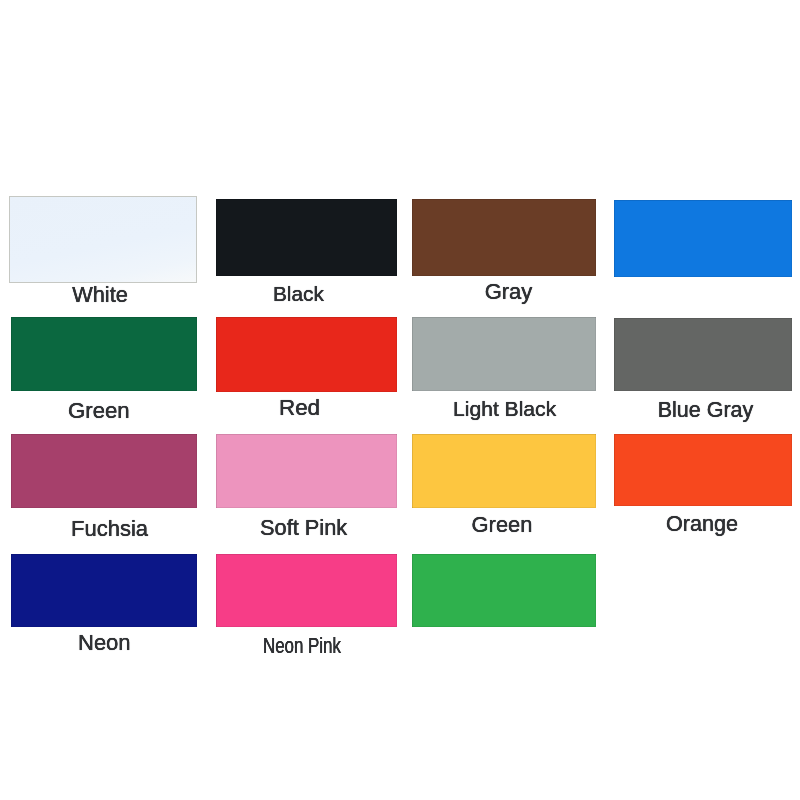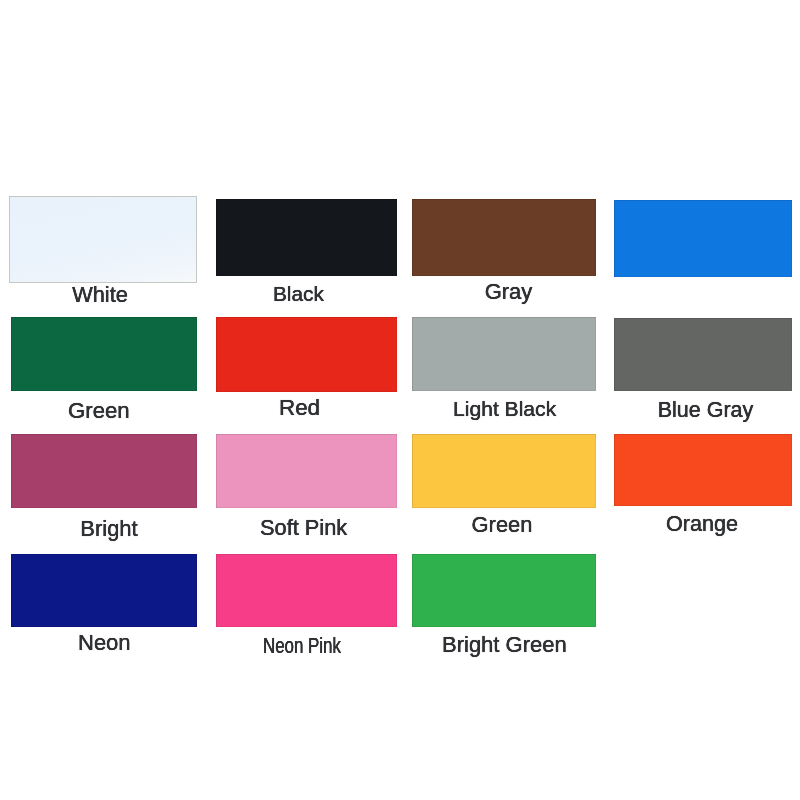--- a/index.html
+++ b/index.html
@@ -84,21 +84,21 @@
   <div class="swatch-label" style="--lx:453px;--lt:398px;--lw:96px;--fs:21.1px;">Light Black</div>
 
   <div class="swatch-cell" style="--x:614px;--y:318px;--w:178px;--h:73px;">
     <div class="swatch" style="--c: #646664;"></div>
   </div>
   <div class="swatch-label" style="--lx:657px;--lt:400px;--lw:97px;--fs:21.5px;">Blue Gray</div>
 
   <div class="swatch-cell" style="--x:11px;--y:434px;--w:186px;--h:74px;">
     <div class="swatch" style="--c: #a6406b;"></div>
   </div>
-  <div class="swatch-label" style="--lx:71px;--lt:518px;--lw:76px;--fs:22px;">Bright</div>
+  <div class="swatch-label" style="--lx:71px;--lt:518px;--lw:76px;--fs:22px;">Fuchsia</div>
 
   <div class="swatch-cell" style="--x:216px;--y:434px;--w:181px;--h:74px;">
     <div class="swatch" style="--c: #ed94be;"></div>
   </div>
   <div class="swatch-label" style="--lx:260px;--lt:517px;--lw:87px;--fs:21.8px;">Soft Pink</div>
 
   <div class="swatch-cell" style="--x:412px;--y:434px;--w:184px;--h:74px;">
     <div class="swatch" style="--c: #fdc640;"></div>
   </div>
   <div class="swatch-label" style="--lx:471px;--lt:514px;--lw:62px;--fs:21.9px;">Green</div>
@@ -114,15 +114,14 @@
   <div class="swatch-label" style="--lx:78px;--lt:632px;--lw:43px;--fs:22px;">Neon</div>
 
   <div class="swatch-cell" style="--x:216px;--y:554px;--w:181px;--h:73px;">
     <div class="swatch" style="--c: #f73d87;"></div>
   </div>
   <div class="swatch-label is-condensed" style="--lx:263px;--lt:636px;--lw:92px;--fs:21.4px;--sx:0.79;">Neon Pink</div>
 
   <div class="swatch-cell" style="--x:412px;--y:554px;--w:184px;--h:73px;">
     <div class="swatch" style="--c: #2fb14d;"></div>
   </div>
-  <div class="swatch-label" style="--lx:442px;--lt:634px;--lw:123px;--fs:22px;">Bright Green</div>
 
 </div>
 
 </body></html>

